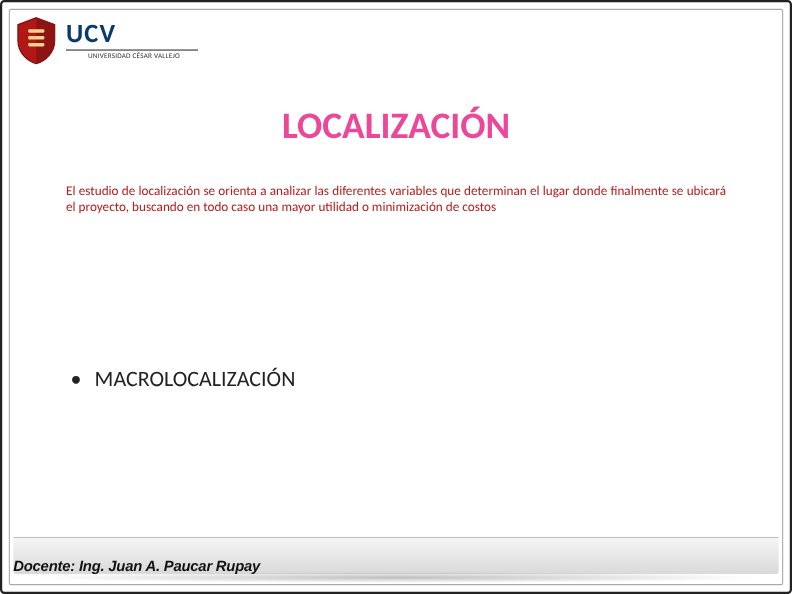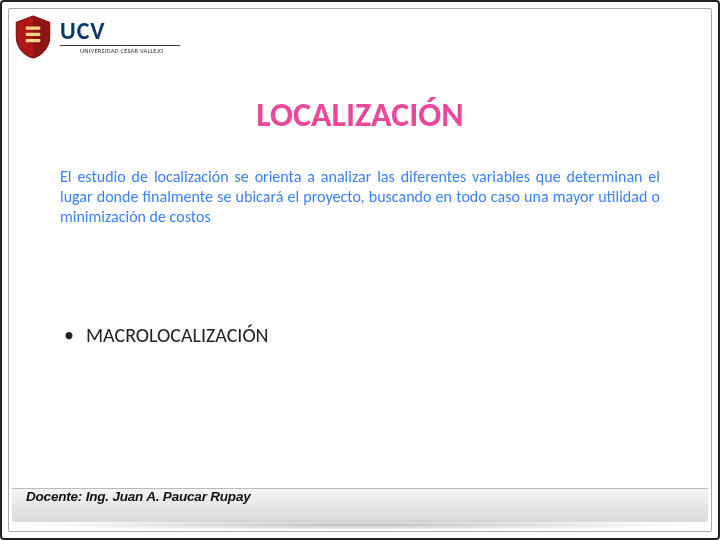--- a/index.html
+++ b/index.html
@@ -39,49 +39,48 @@
     position: absolute;
     top: 92px; left: 0; width: 100%;
     text-align: center;
     font-size: 34px;
     font-weight: 700;
     color: #ec4899;
   }
   .body-text {
     position: absolute;
     top: 165px; left: 58px; right: 58px;
-    font-size: 16px;
-    color: #3b82f6;
+    font-size: 12px;
+    color: #b91c1c;
     text-align: justify;
     line-height: 1.25;
   }
   .list-block {
     position: absolute;
     top: 318px; left: 58px; right: 58px;
     font-size: 20px;
     color: #222;
     line-height: 1.35;
   }
-  .list-block ul { list-style: none; margin-top: 2px; }
+  .list-block ul { list-style: none; margin-top: 12px; }
   .list-block li::before {
     content: "•";
     display: inline-block;
     width: 22px;
     margin-left: 4px;
     color: #222;
   }
   .footer-bar {
     position: absolute;
     left: 10px; right: 10px; bottom: 16px;
     height: 34px;
     background: linear-gradient(to bottom, #f5f5f5, #d9d9d9);
     border-top: 1px solid #bbb;
     border-radius: 0 0 3px 3px;
-    display: flex; align-items: flex-start;
-    padding-left: 14px;
+    display: flex; align-items: flex-end;
   }
   .footer-label {
     font-family: "Arial Black", Arial, sans-serif;
     font-size: 13.5px;
     font-weight: 900;
     font-style: italic;
     color: #111;
     letter-spacing: -0.2px;
   }
   .footer-shadow {

